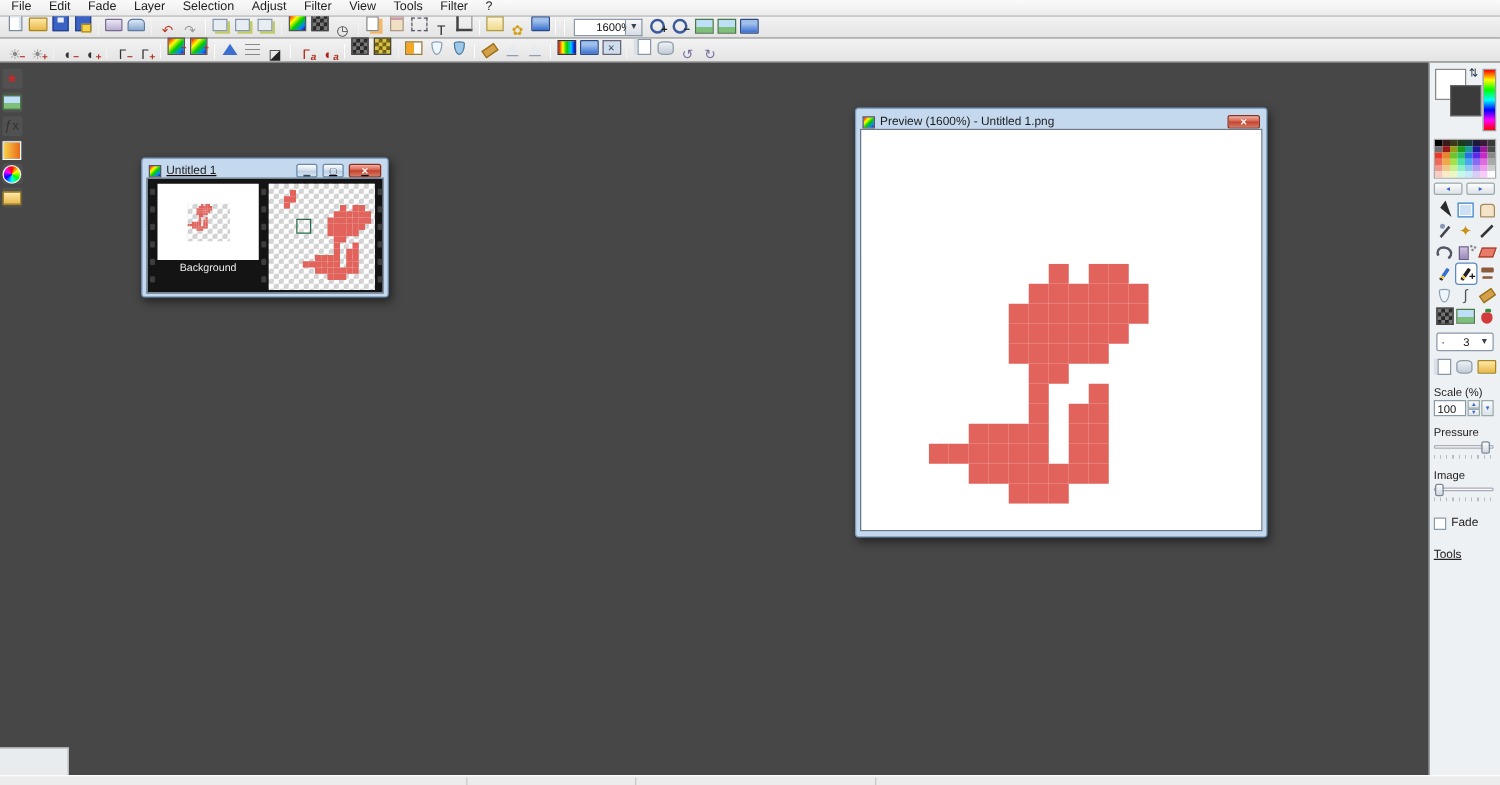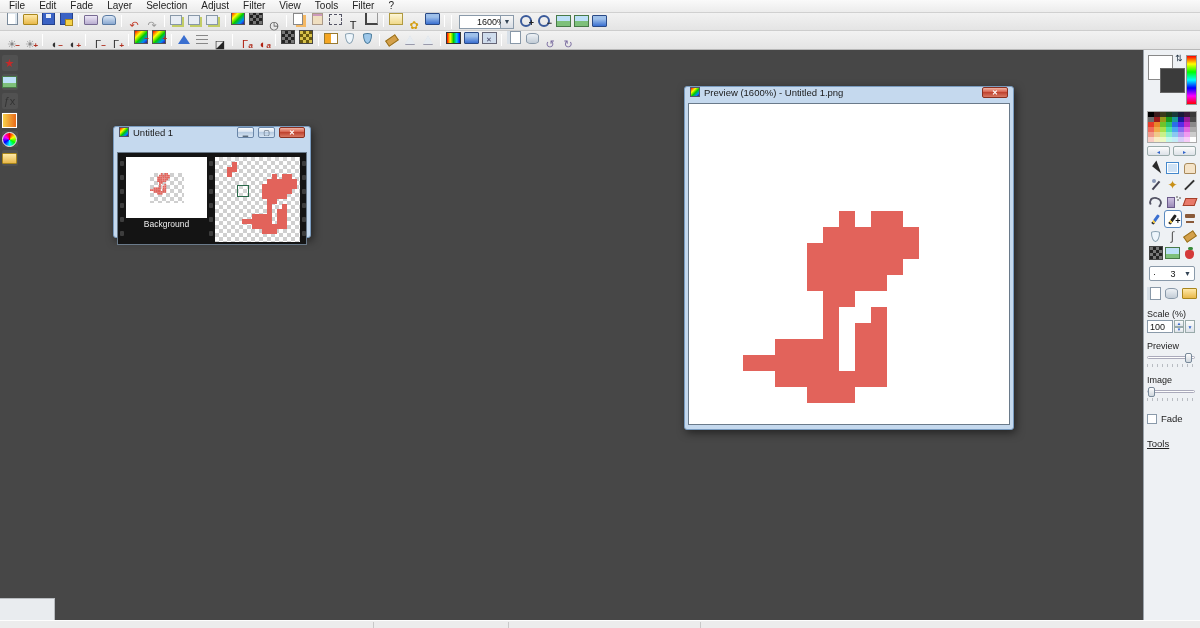--- a/index.html
+++ b/index.html
@@ -90,32 +90,32 @@
     background:linear-gradient(#f8f8f8,#d8dde4); display:flex; align-items:center; justify-content:center; font-size:7px; color:#345; }
 
   
   #workspace { position:absolute; left:0; top:50px; width:1143px; height:570px; background:#474747; overflow:hidden; }
   #left-dock { position:absolute; left:0; top:0; width:19px; height:100%; display:flex; flex-direction:column; align-items:center; padding-top:5px; gap:3px; }
   #left-dock .ico { background:rgba(255,255,255,0.06); }
 
   
   .win { position:absolute; background:#c5d9ee; border:1px solid #7a9cc0; border-radius:3px;
     box-shadow:2px 3px 8px rgba(0,0,0,0.5); padding:0 3px 3px 3px; }
-  .titlebar { height:16px; display:flex; align-items:flex-start; gap:4px; padding:0 2px; }
+  .titlebar { height:16px; display:flex; align-items:flex-end; gap:4px; padding:0 2px; }
   .title-text { font-size:9.5px; color:#1a1a1a; flex:1; white-space:nowrap; overflow:hidden; }
   .app-ico { width:10px; height:10px; border:1px solid #556; background:linear-gradient(135deg,#f00,#ff0 30%,#0c0 55%,#08f 80%,#408); flex:0 0 auto; }
   .cap-btn { height:11px; border:1px solid #6a86a8; border-radius:2px; background:linear-gradient(#fdfefe,#cfdcec 50%,#b8cce2 50%,#d8e6f4);
     display:flex; align-items:center; justify-content:center; font-size:7px; color:#345; cursor:default; }
   .cap-btn.min,.cap-btn.max { width:17px; }
   .cap-btn.close { width:26px; background:linear-gradient(#f0b2a2,#d6604c 45%,#c04430 50%,#d87a64); border-color:#8a3020; color:#fff; font-weight:bold; }
   .win-content { background:#fff; border:1px solid #6a7a8a; position:relative; overflow:hidden; }
 
   
   #doc-window { left:113px; top:76px; width:198px; height:112px; }
-  #doc-window .titlebar { height:25px; }
+  #doc-window .titlebar { height:15px;text-decoration:underline; }
   #film { background:#141414; width:190px; height:91px; display:flex; padding:3px 0; }
   .sprockets { width:8px; display:flex; flex-direction:column; justify-content:space-around; align-items:center; }
   .sprockets i { width:4px; height:5px; background:#3d3d3d; border-radius:1px; }
   .frame1 { width:82px; display:flex; flex-direction:column; }
   .frame1-img { background:#fff; height:61px; margin-top:1px; position:relative; }
   .frame1-caption { color:#eee; font-size:8.5px; text-align:center; line-height:13px; }
   .checker { background-color:#fff;
     background-image:linear-gradient(45deg,#cfcfcf 25%,transparent 25%,transparent 75%,#cfcfcf 75%),linear-gradient(45deg,#cfcfcf 25%,transparent 25%,transparent 75%,#cfcfcf 75%);
     background-size:8px 8px; background-position:0 0,4px 4px; }
   .frame1-patch { position:absolute; left:24px; top:16px; width:34px; height:30px; }
@@ -568,21 +568,21 @@
       </div>
     <div class="side-label">Scale (%)</div>
     <div id="scale-row">
       <div id="scale-input">100</div>
       <div class="spin">
         <b>▲</b>
         <b>▼</b>
       </div>
       <div class="drop-btn">▼</div>
     </div>
-    <div class="side-label">Preview</div>
+    <div class="side-label">Pressure</div>
     <div class="slider">
       <div class="track"></div>
       <div class="thumb" id="pressure-thumb" style="left: calc(92% - 6px);"></div>
     </div>
     <div class="ticks"></div>
     <div class="side-label">Image</div>
     <div class="slider">
       <div class="track"></div>
       <div class="thumb" id="step-thumb" style="left: 2%;"></div>
     </div>

